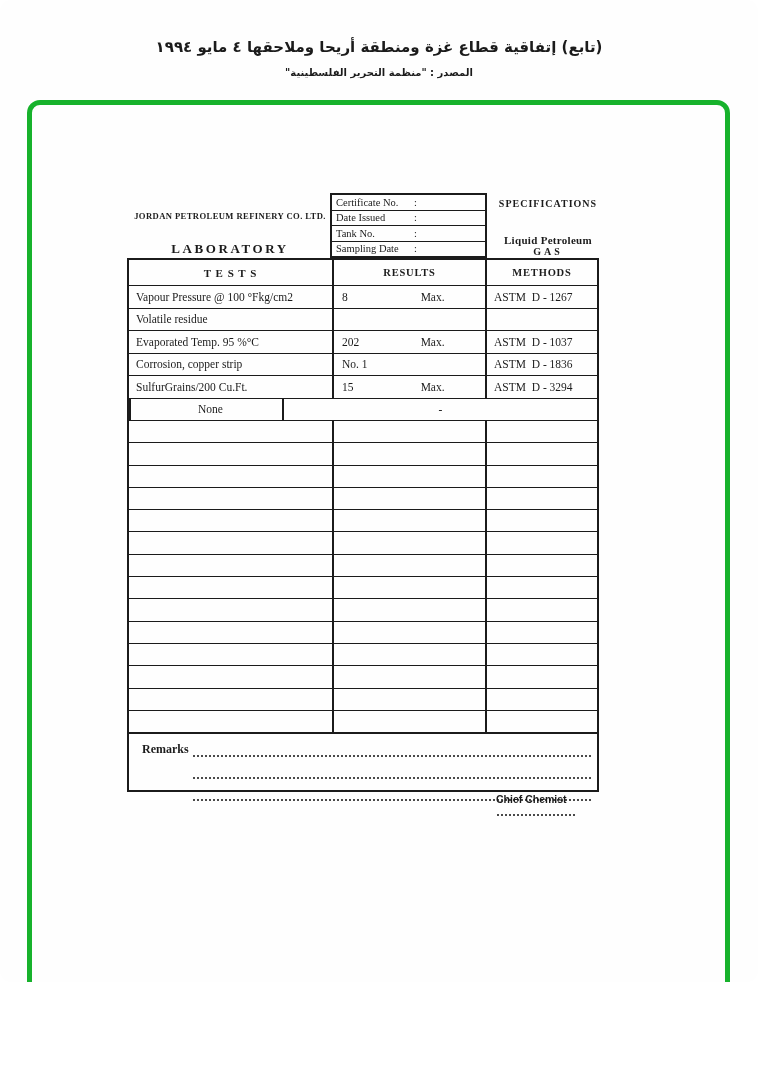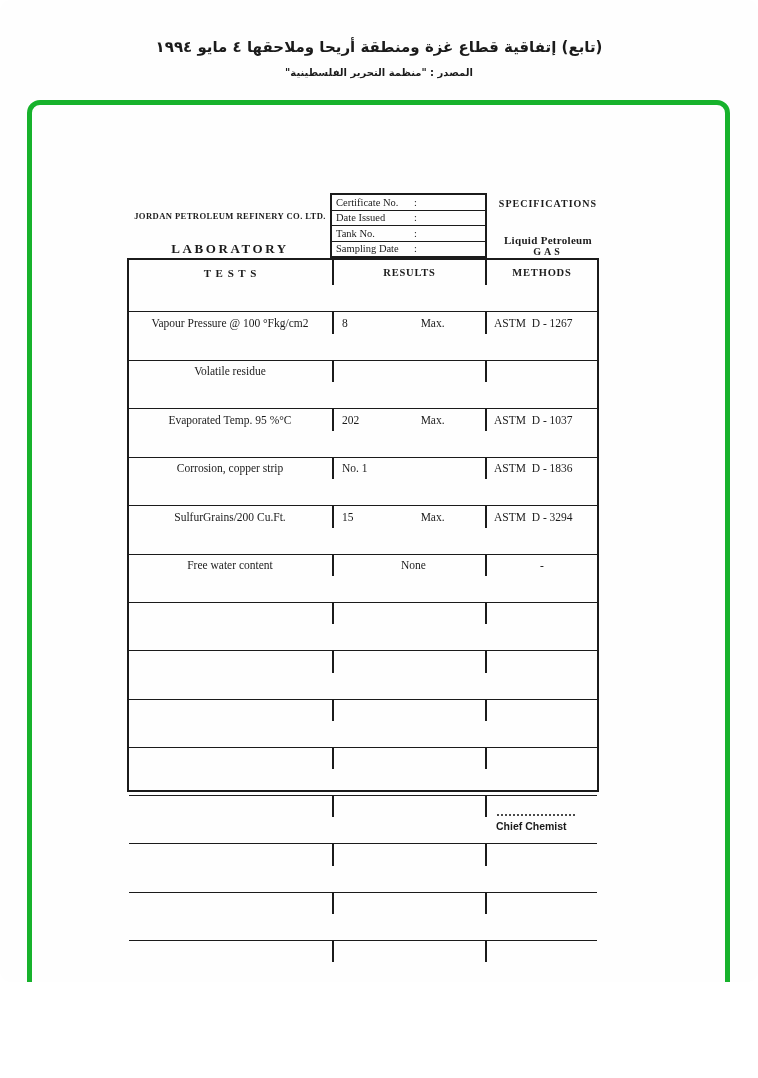--- a/index.html
+++ b/index.html
@@ -28,45 +28,45 @@
   .cert-row:first-child{border-top:none;}
   .cert-label{display:inline-block;width:78px;}
 
   .specs{position:absolute;left:490px;top:198px;width:116px;text-align:center;font-weight:bold;}
   .specs-1{font-size:10px;letter-spacing:1px;}
   .specs-2{font-size:11px;margin-top:25px;letter-spacing:0.3px;}
   .specs-3{font-size:10px;letter-spacing:3px;}
 
   
   .main-table{position:absolute;left:127px;top:258px;width:472px;height:534px;
-              border:2.5px solid #1b1b1b;display:flex;flex-direction:column;box-sizing:border-box;gap:26px;}
+              border:2.5px solid #1b1b1b;display:flex;flex-direction:column;box-sizing:border-box;}
   .trow{display:flex;flex:none;height:21.5px;border-top:1.5px solid #1b1b1b;}
   .trow.thead{height:25px;border-top:none;}
   .trow.empty{height:21.3px;}
   .cell{box-sizing:border-box;display:flex;align-items:center;font-size:11.5px;}
-  .c-tests{width:203px;justify-content:center;padding:0 8px 0 7px;}
+  .c-tests{width:203px;justify-content:flex-start;padding:0 8px 0 7px;}
   .c-results{width:155px;border-left:2px solid #1b1b1b;border-right:2px solid #1b1b1b;padding-left:8px;}
   .c-methods{flex:1;padding-left:7px;white-space:pre;}
   .thead .cell{justify-content:center;font-weight:bold;padding:0;}
   .thead .c-tests{font-size:11px;letter-spacing:1px;}
   .thead .c-results,.thead .c-methods{font-size:10.5px;letter-spacing:0.8px;}
   .rval{display:inline-block;width:55%;}
   .rnote{flex:1;}
   .r-center .c-results{justify-content:center;padding-left:8px;}
   .r-center .rnote{flex:none;}
   .r-center .c-methods{justify-content:center;padding-left:0;}
 
   
   .remarks-area{flex:1;border-top:2.5px solid #1b1b1b;position:relative;}
   .remarks-label{position:absolute;left:13px;top:8px;font-size:12px;font-weight:bold;}
   .dotline{position:absolute;left:64px;right:6px;border-bottom:2px dotted #4a4a4a;height:0;}
   .dl1{top:21px;} .dl2{top:43px;} .dl3{top:65px;}
 
   
-  .chief{position:absolute;left:496px;top:820px;font-family:"Liberation Sans",sans-serif;
+  .chief{position:absolute;left:496px;top:793px;font-family:"Liberation Sans",sans-serif;
          font-weight:bold;font-size:10.5px;}
   .chief-line{position:absolute;left:497px;top:814px;width:78px;border-bottom:2px dotted #4a4a4a;height:0;}
 
   
   .page-num{position:absolute;left:0;width:724px;top:1033px;text-align:center;
             font-family:"DejaVu Sans",sans-serif;font-weight:bold;font-size:16px;margin-left:32px;}
 </style>
 </head>
 <body>
 
@@ -169,24 +169,20 @@
         <span>Grains/200 Cu.Ft.</span>
       </div>
       <div class="cell c-results">
         <span class="rval">15</span>
         <span class="rnote">Max.</span>
       </div>
       <div class="cell c-methods">ASTM  D - 3294</div>
     </div>
 
     <div class="trow r-center">
-      <div class="cell c-tests">
-        <span>Free water content</span>
-        <span></span>
-      </div>
       <div class="cell c-results">
 
         <span class="rnote">None</span>
       </div>
       <div class="cell c-methods">-</div>
     </div>
 
     <div class="trow empty">
       <div class="cell c-tests"></div>
       <div class="cell c-results"></div>

